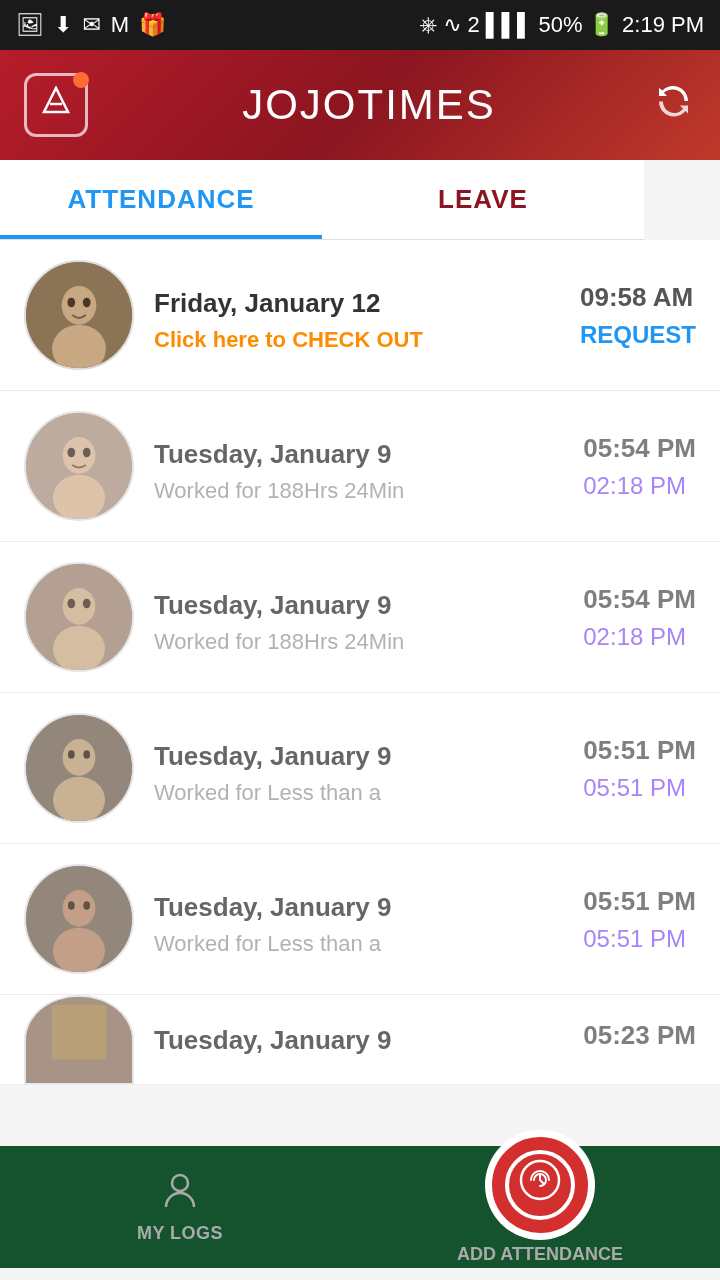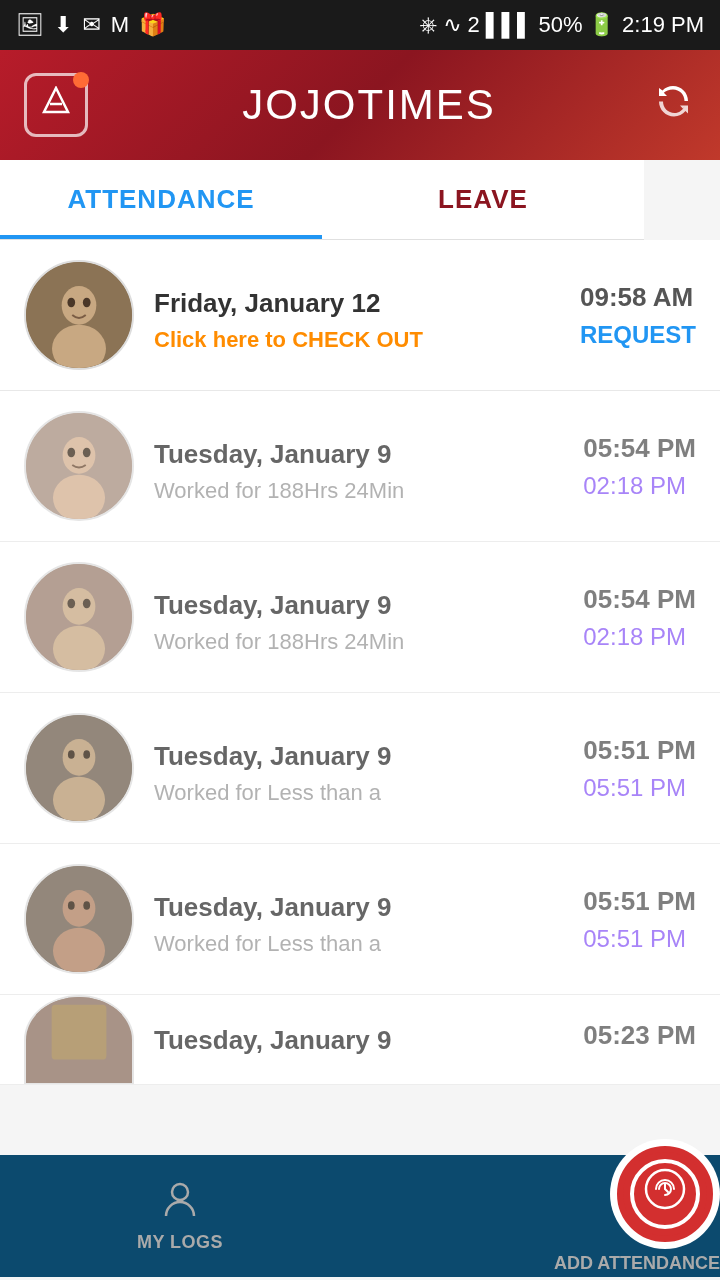--- a/index.html
+++ b/index.html
@@ -176,24 +176,24 @@
     }
     .status-working {
       font-size: 24px;
       font-weight: 700;
       color: #2196F3;
     }
 
     
     .bottom-nav {
       position: fixed;
-      bottom: 3px;
+      bottom: 12px;
       width: 720px;
       height: 122px;
-      background: #0c4a6e;
+      background: #14532d;
       display: flex;
       align-items: center;
       justify-content: space-around;
     }
     .nav-item {
       display: flex;
       flex-direction: column;
       align-items: center;
       gap: 6px;
       color: #aaa;
@@ -202,21 +202,21 @@
       letter-spacing: 0.5px;
       cursor: pointer;
       flex: 1;
     }
     .nav-icon { font-size: 34px; color: #aaa; }
     .nav-label { font-size: 18px; color: #aaa; }
 
     .nav-center {
       display: flex;
       flex-direction: column;
-      align-items: flex-end;
+      align-items: center;
       justify-content: center;
       flex: 1;
     }
     .add-attendance-btn {
       width: 110px;
       height: 110px;
       border-radius: 50%;
       background: white;
       display: flex;
       align-items: center;

